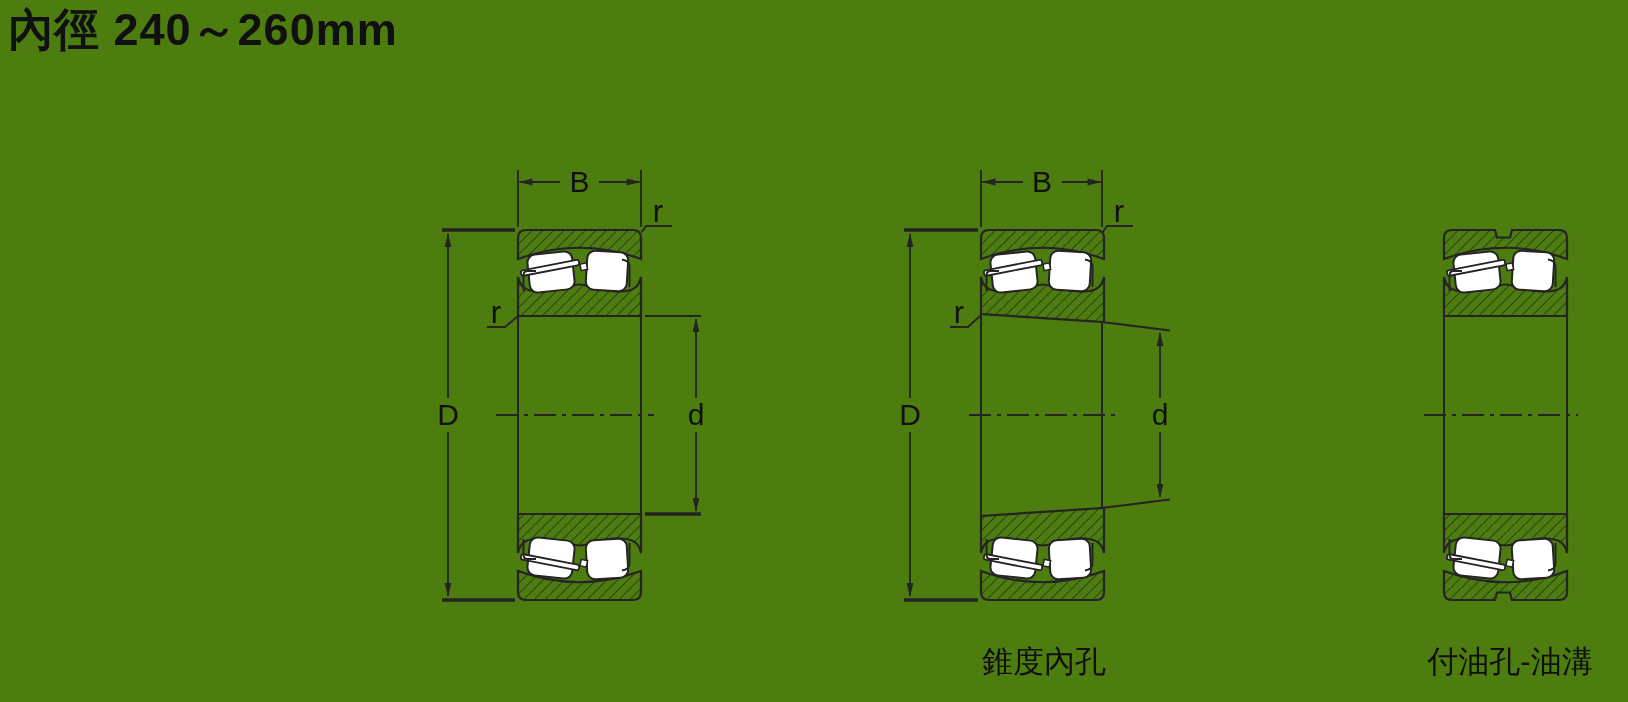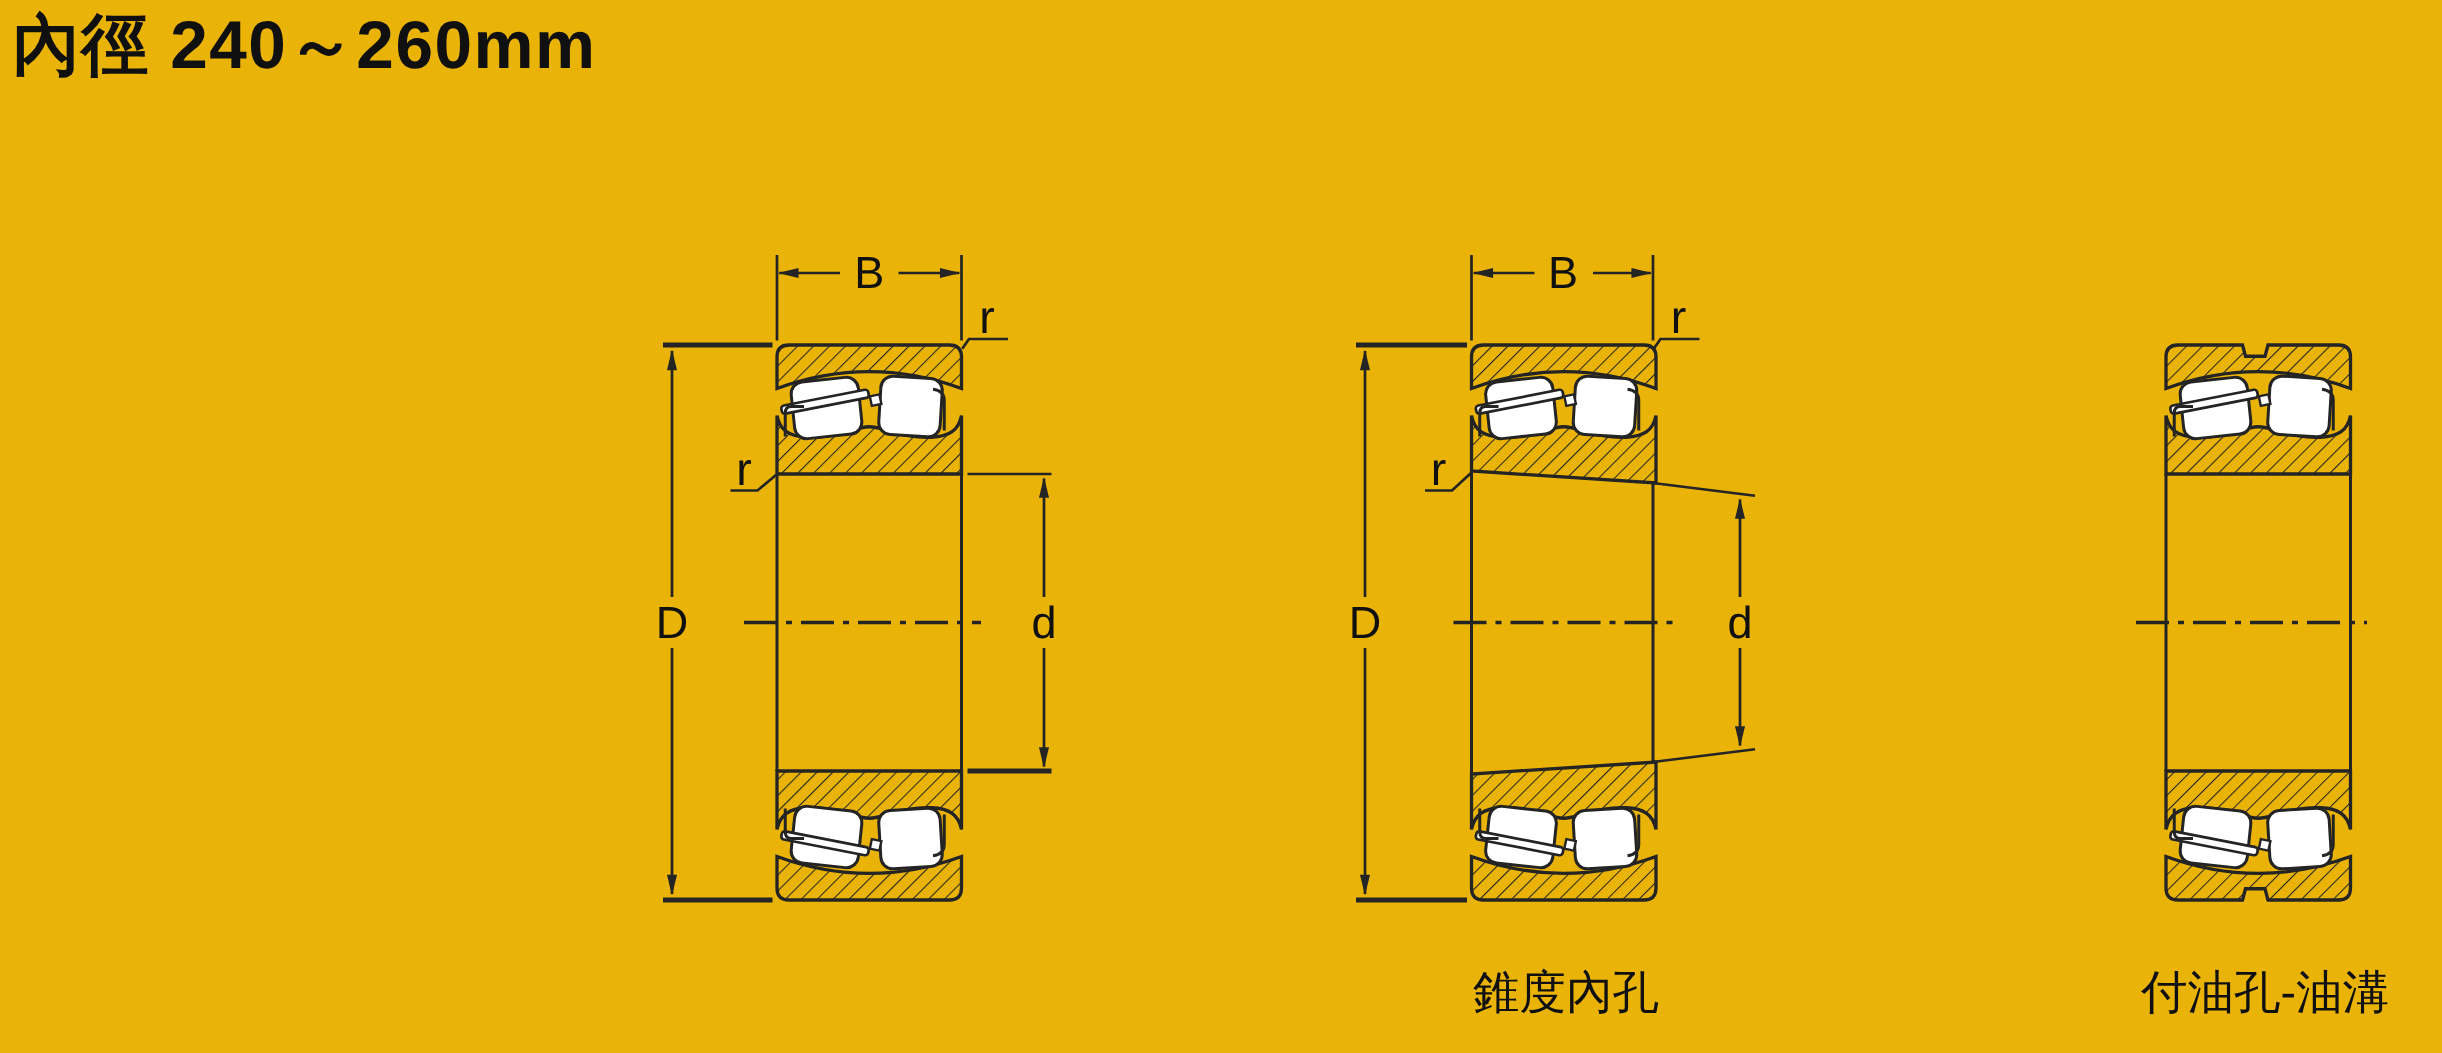--- a/index.html
+++ b/index.html
@@ -1,19 +1,19 @@
 <!DOCTYPE html>
 <html><head>
 <meta charset="utf-8">
 <style>
   html,body{margin:0;padding:0;background:#ffffff;}
   .page{
     position:relative;
     width:1628px;height:702px;
-    background:#eab308;
+    background:#4d7c0f;
     font-family:"Liberation Sans","DejaVu Sans",sans-serif;
     overflow:hidden;
   }
   .title{
     position:absolute;left:8px;top:0px;
     font-size:45px;font-weight:bold;color:#101010;
     letter-spacing:1px;white-space:nowrap;
   }
   svg.drawing{position:absolute;left:0;top:0;}
   .dimline{stroke:#242424;stroke-width:1.8;fill:none;}

